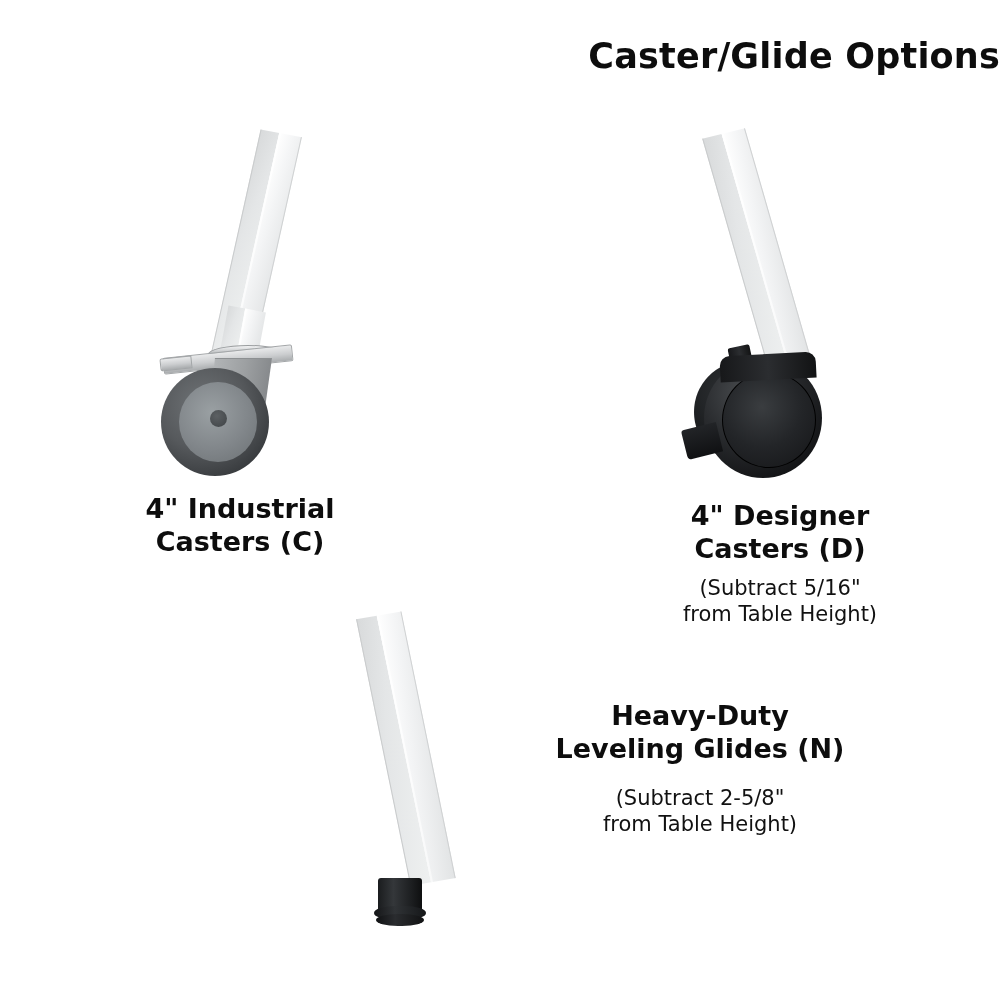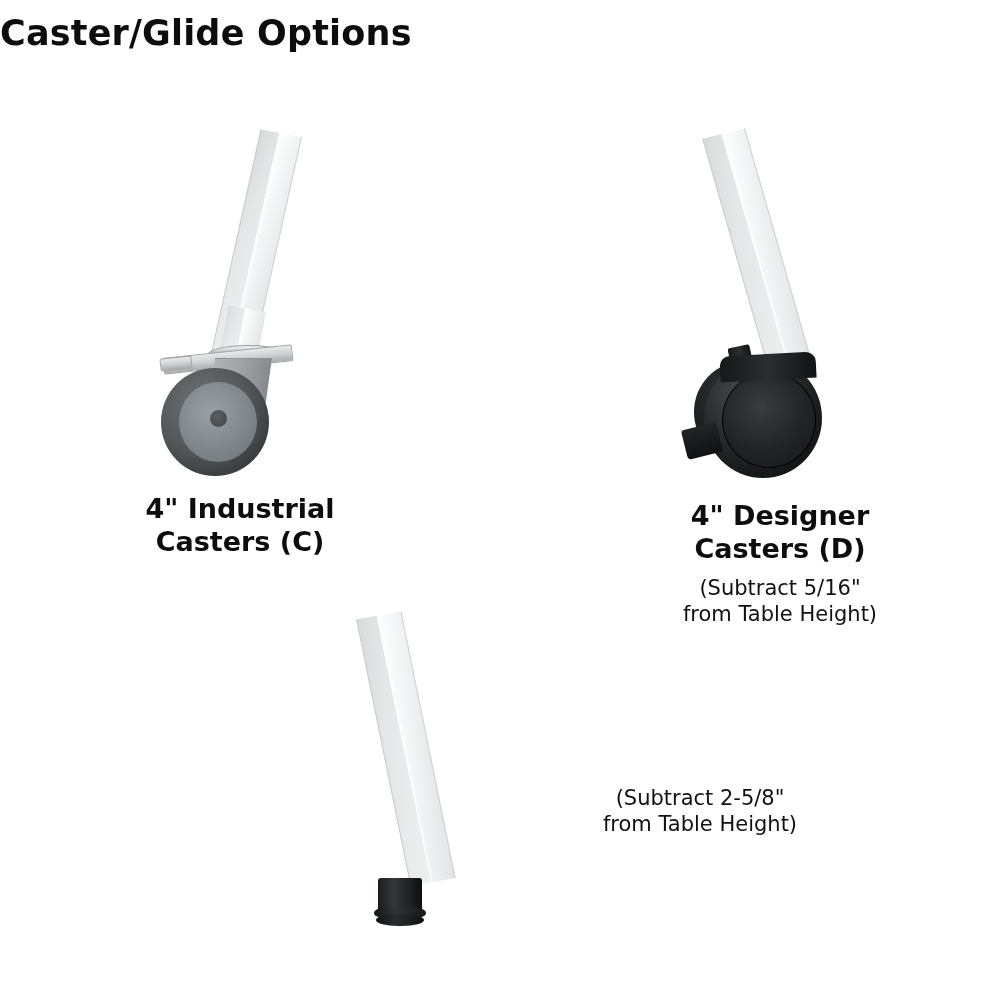--- a/index.html
+++ b/index.html
@@ -11,24 +11,24 @@
     width: 1000px;
     height: 1000px;
     position: relative;
     overflow: hidden;
     font-family: "DejaVu Sans", sans-serif;
     color: #000000;
   }
 
   #page-title {
     position: absolute;
-    top: 13px;
+    top: 36px;
     left: 0;
     width: 1000px;
-    text-align: left;
+    text-align: right;
     font-size: 35px;
     font-weight: bold;
     letter-spacing: 0.2px;
     color: #0d0d0d;
   }
 
   .option-block {
     position: absolute;
   }
 
@@ -256,16 +256,18 @@
       <div class="face-right"></div>
       <div class="edge"></div>
       <div class="outline"></div>
     </div>
 
     <div class="glide-body" style="left:78px; top:278px; width:44px; height:38px;"></div>
     <div class="glide-ring" style="left:74px; top:306px; width:52px; height:14px;"></div>
     <div class="glide-base" style="left:76px; top:314px; width:48px; height:12px;"></div>
   </div>
 
+  <div class="caption" style="left:200px; top:100px; width:400px;">Heavy-Duty
+Leveling Glides (N)</div>
 
   <div class="subnote" style="left:200px; top:185px; width:400px;">(Subtract 2-5/8"
 from Table Height)</div>
 </div>
 
 </body></html>

